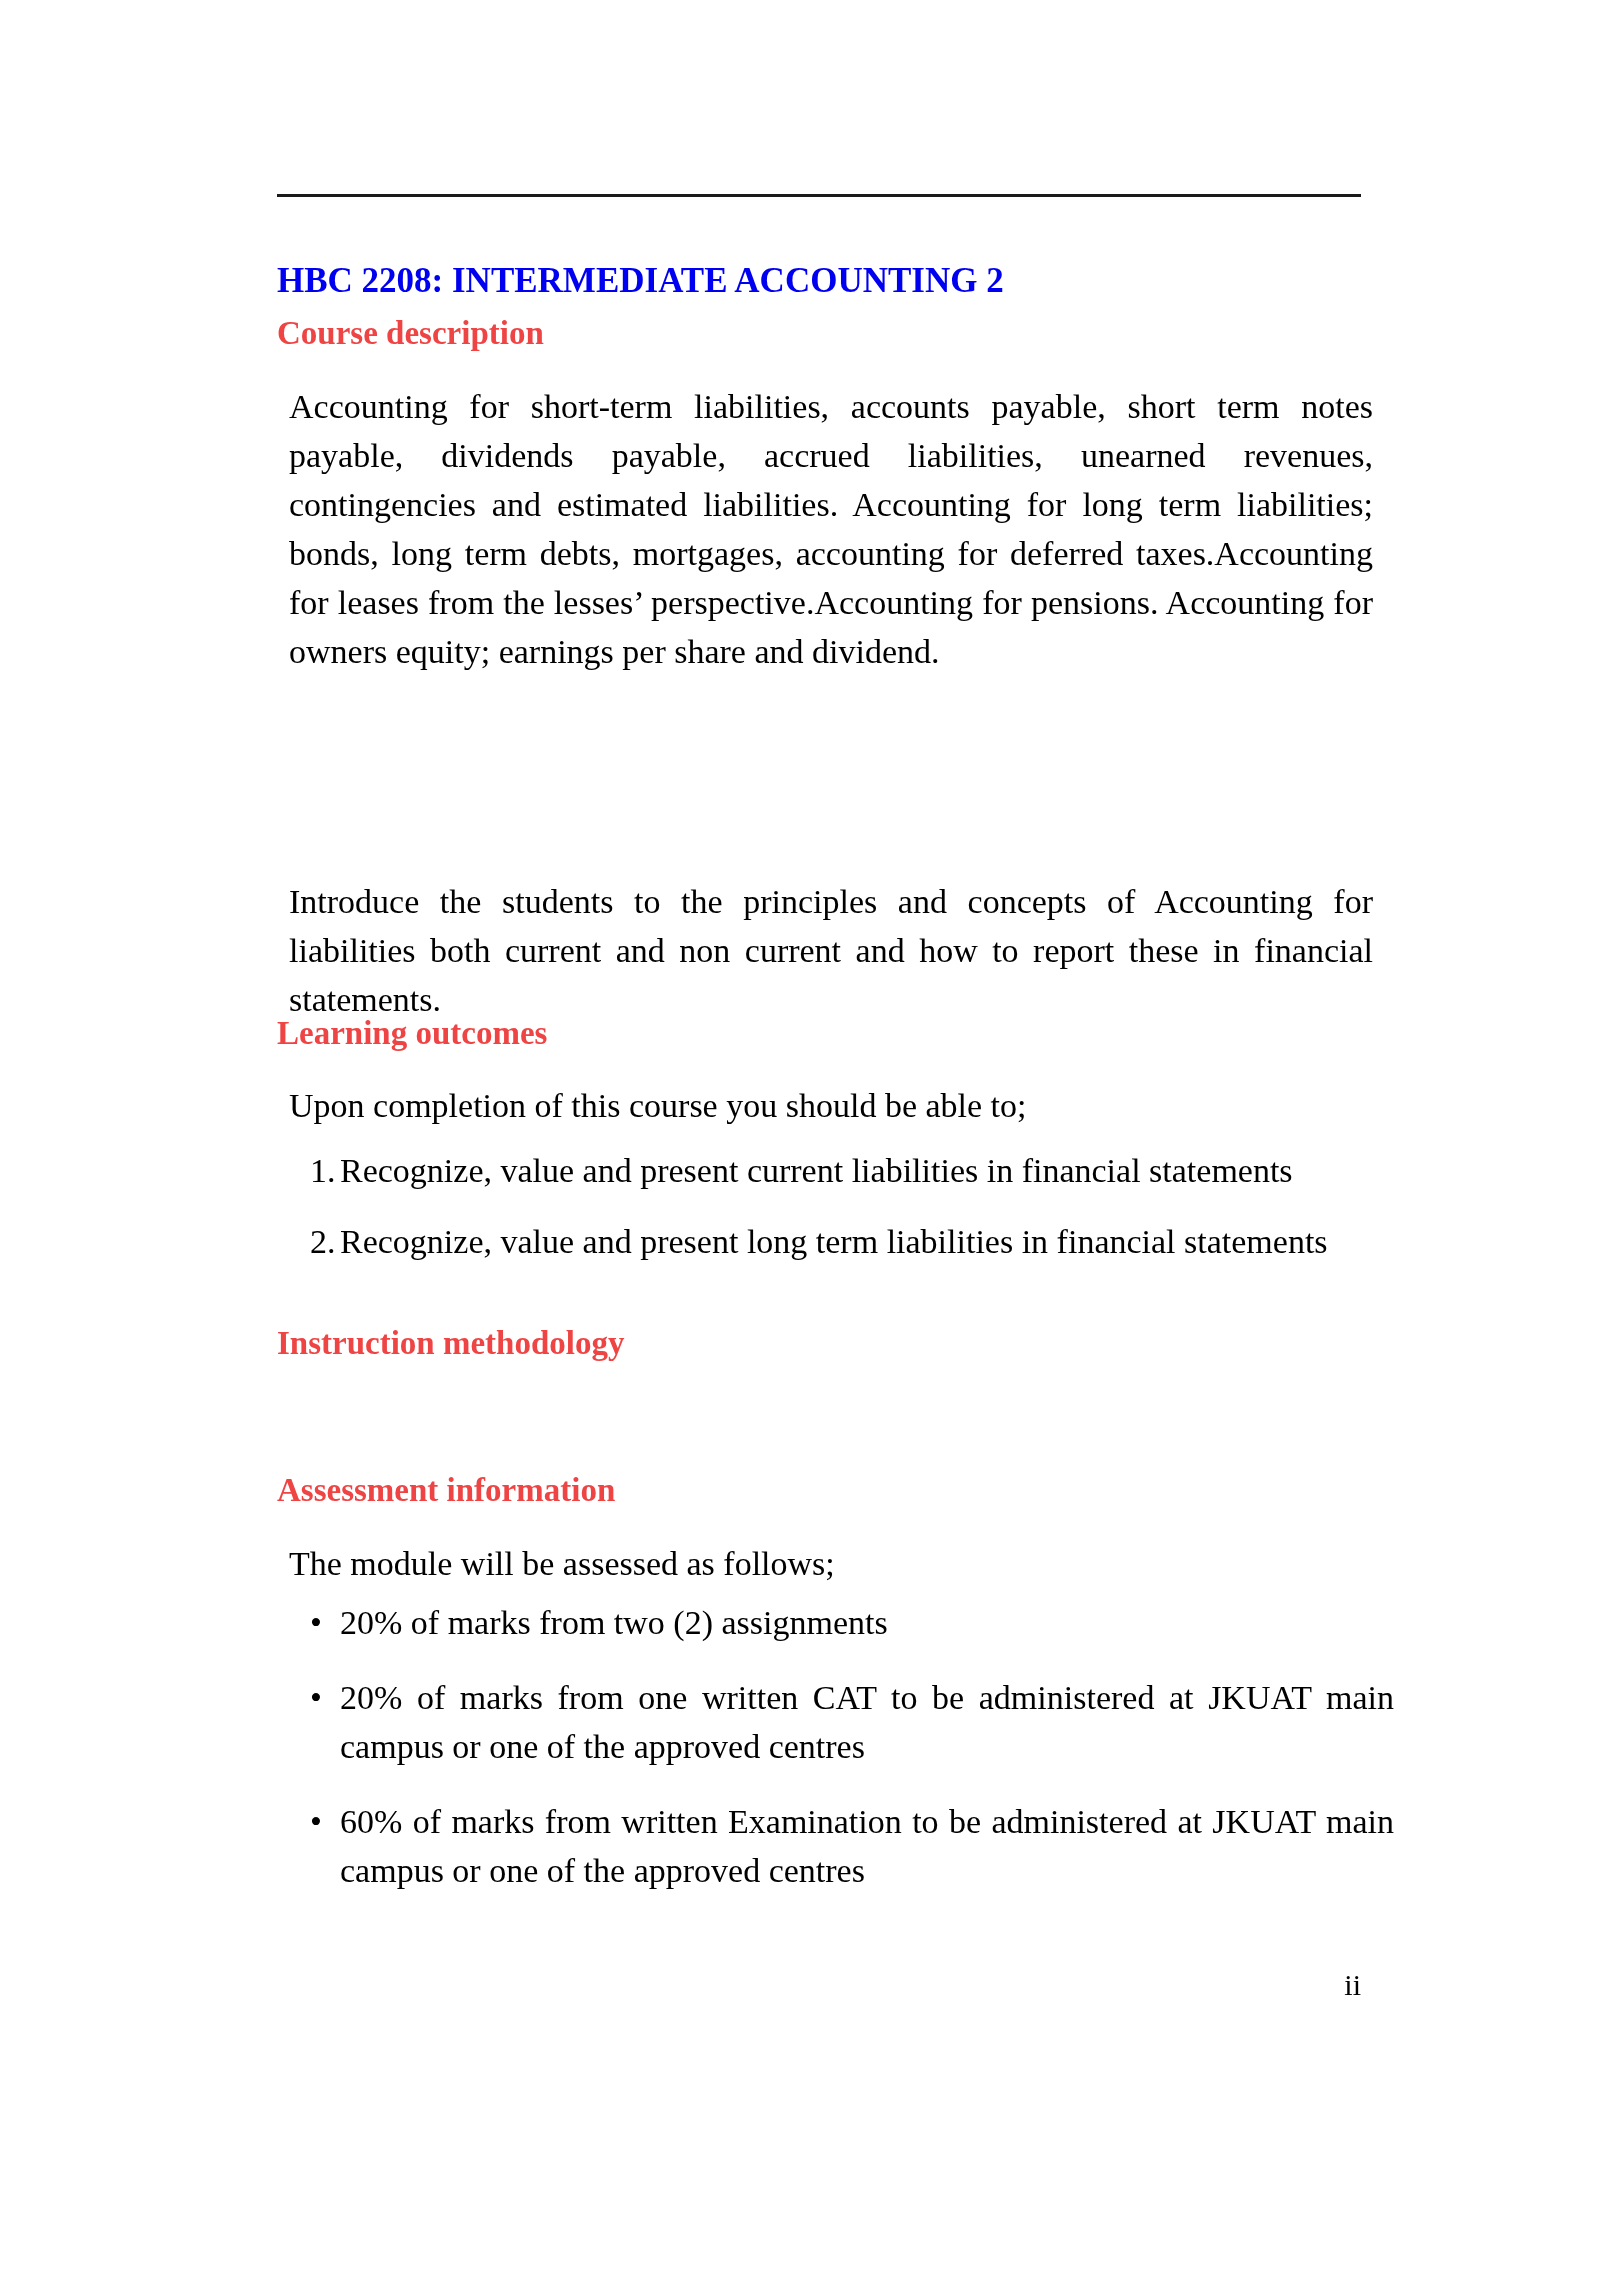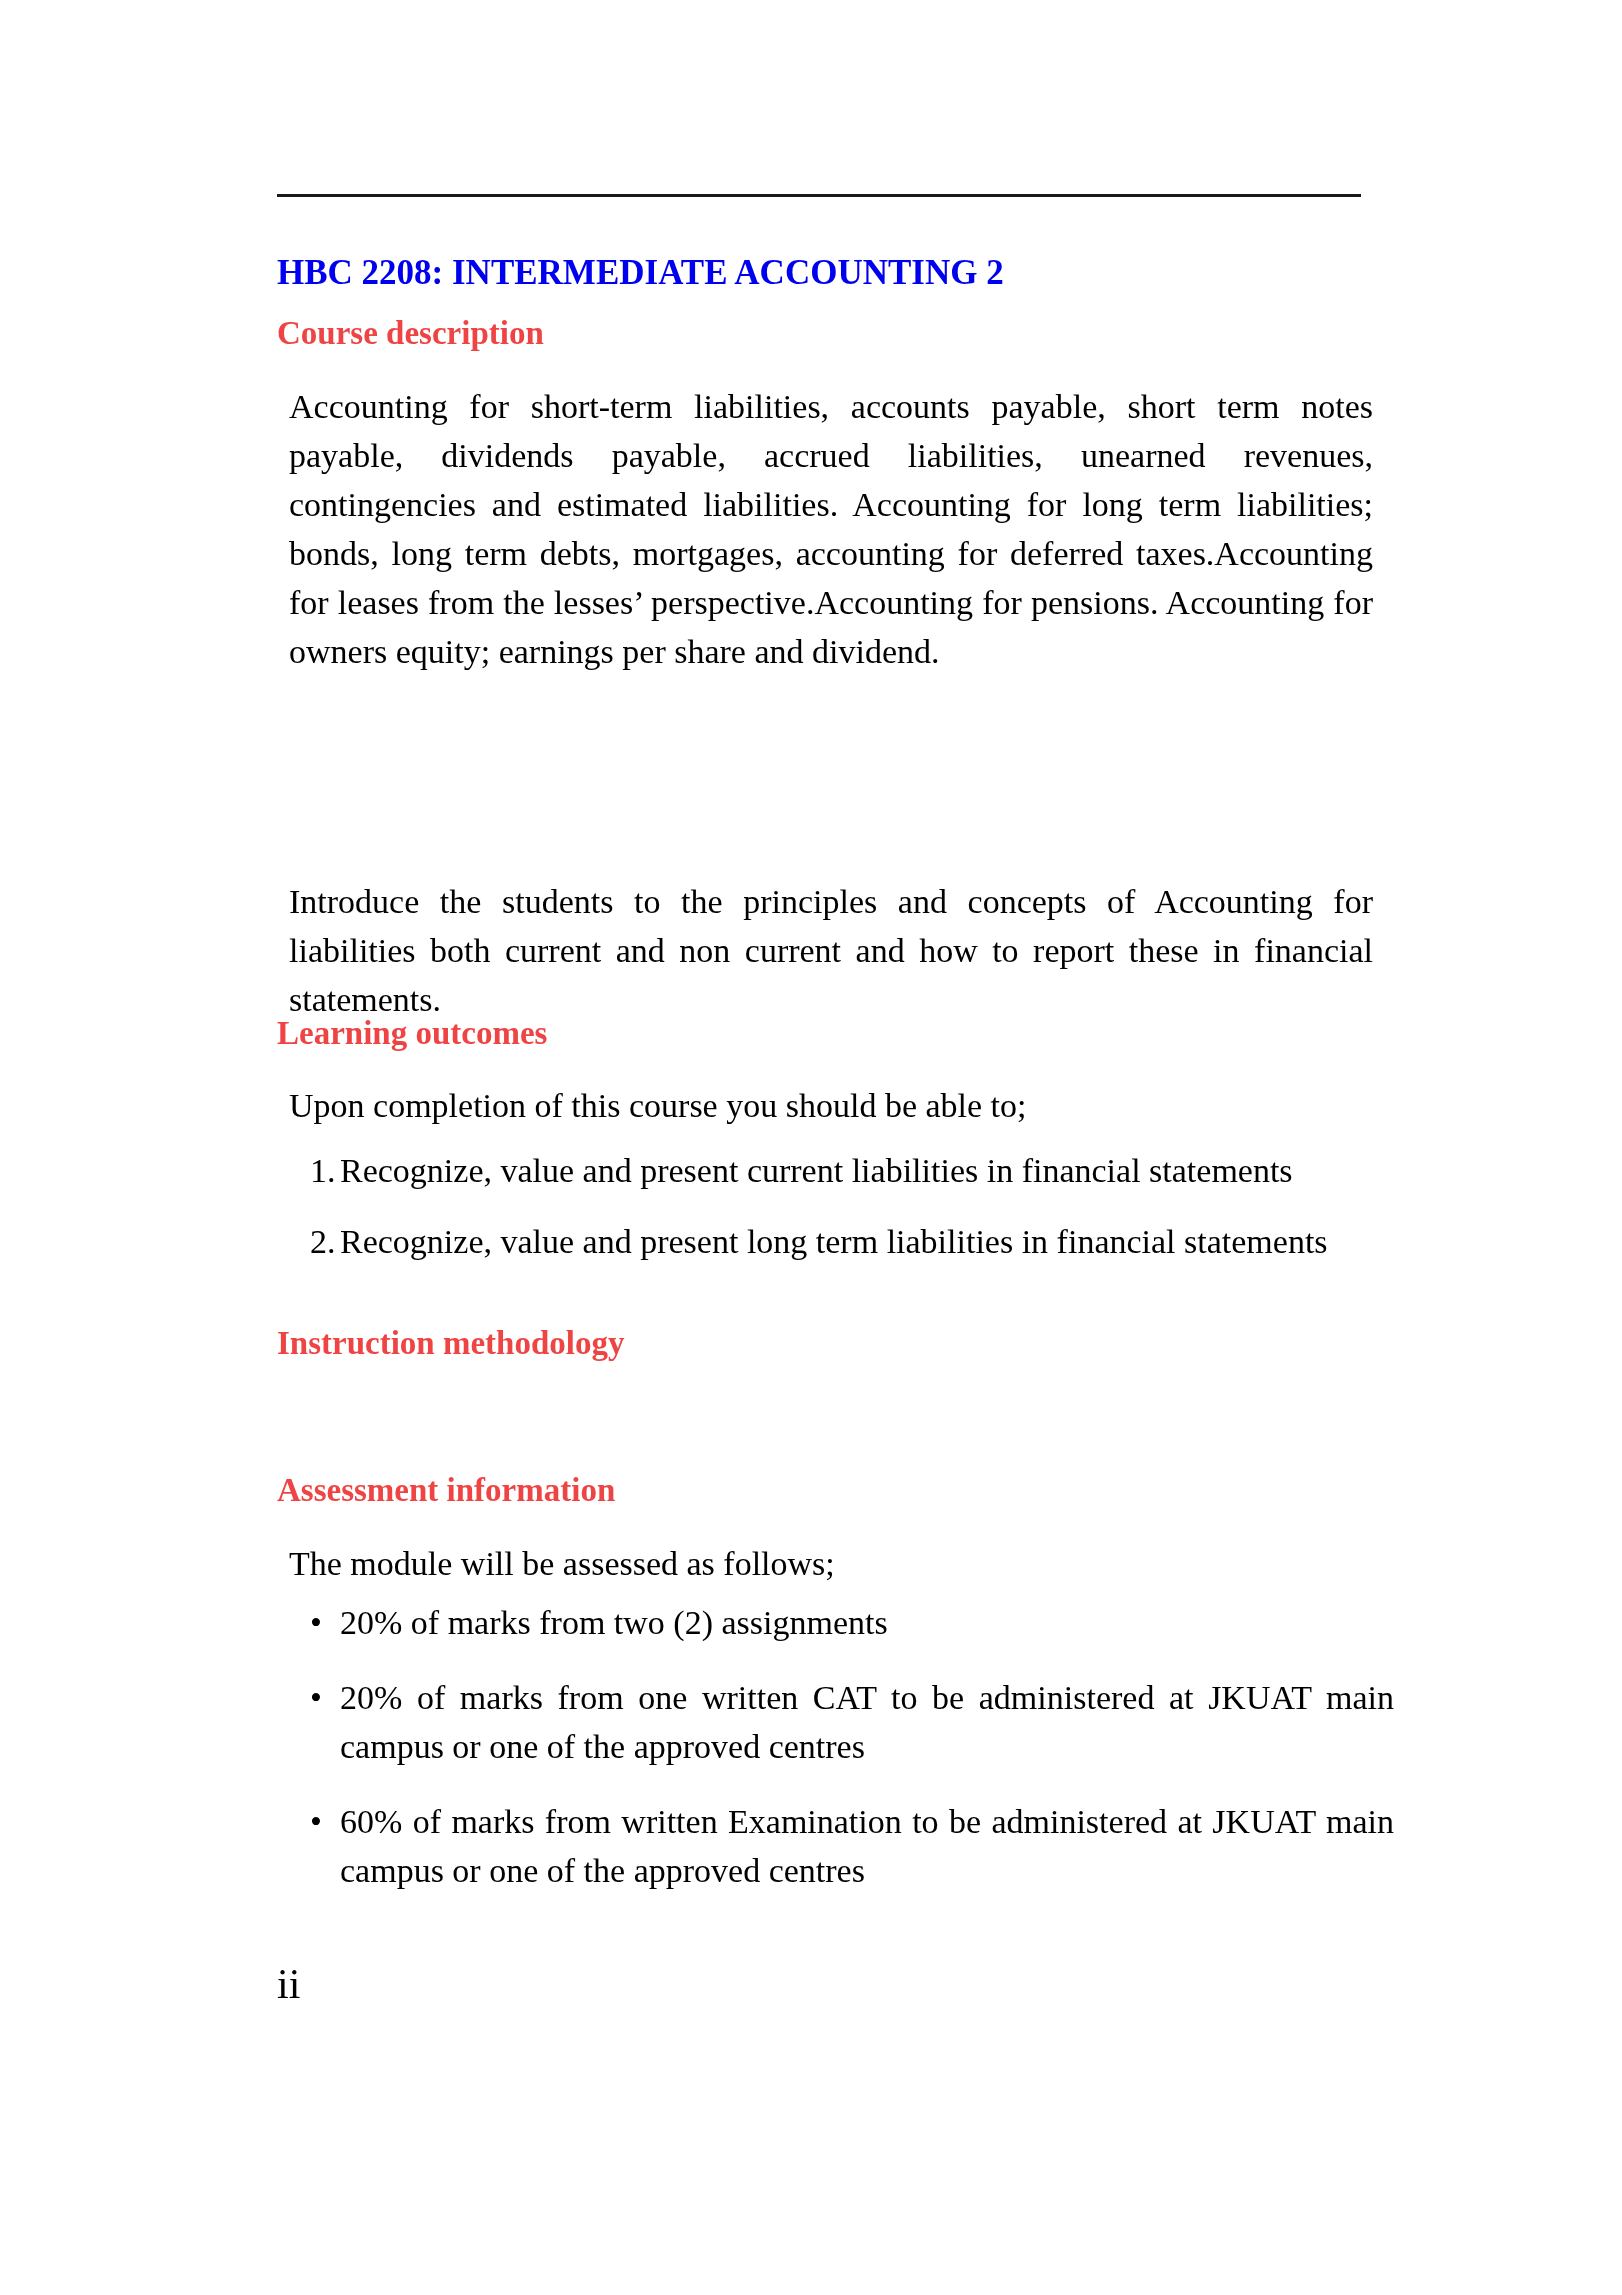--- a/index.html
+++ b/index.html
@@ -64,33 +64,33 @@
   .doc-list .marker {
     flex: 0 0 30px;
   }
   .doc-list .item-text {
     flex: 1;
     text-align: justify;
   }
   .outcome-list li + li { margin-top: 21.6px; }
   .assess-list li + li { margin-top: 26px; }
   .page-number {
-    font-size: 42px;
+    font-size: 30px;
     line-height: 49px;
-    text-align: left;
+    text-align: right;
   }
 </style>
 </head>
 <body>
 
 <div class="page">
 
   <div class="abs rule" style="top:194px"></div>
 
-  <h1 class="abs h-title" style="top:252px">HBC 2208: INTERMEDIATE ACCOUNTING 2</h1>
+  <h1 class="abs h-title" style="top:260px">HBC 2208: INTERMEDIATE ACCOUNTING 2</h1>
 
   <h2 class="abs h-section" style="top:313px">Course description</h2>
 
   <p class="abs body-text" style="top:370px">Accounting for short-term liabilities, accounts payable, short term notes payable, dividends payable, accrued liabilities, unearned revenues, contingencies and estimated liabilities.  Accounting for long term liabilities; bonds, long term debts, mortgages, accounting for deferred taxes.Accounting for leases from the lesses’ perspective.Accounting for pensions.  Accounting for owners equity; earnings per share and dividend.</p>
 
 
 
   <p class="abs body-text" style="top:865px">Introduce the students to the principles and concepts of Accounting for liabilities both current and non current and how to report these in financial statements.</p>
 
   <h2 class="abs h-section" style="top:1013px">Learning outcomes</h2>

